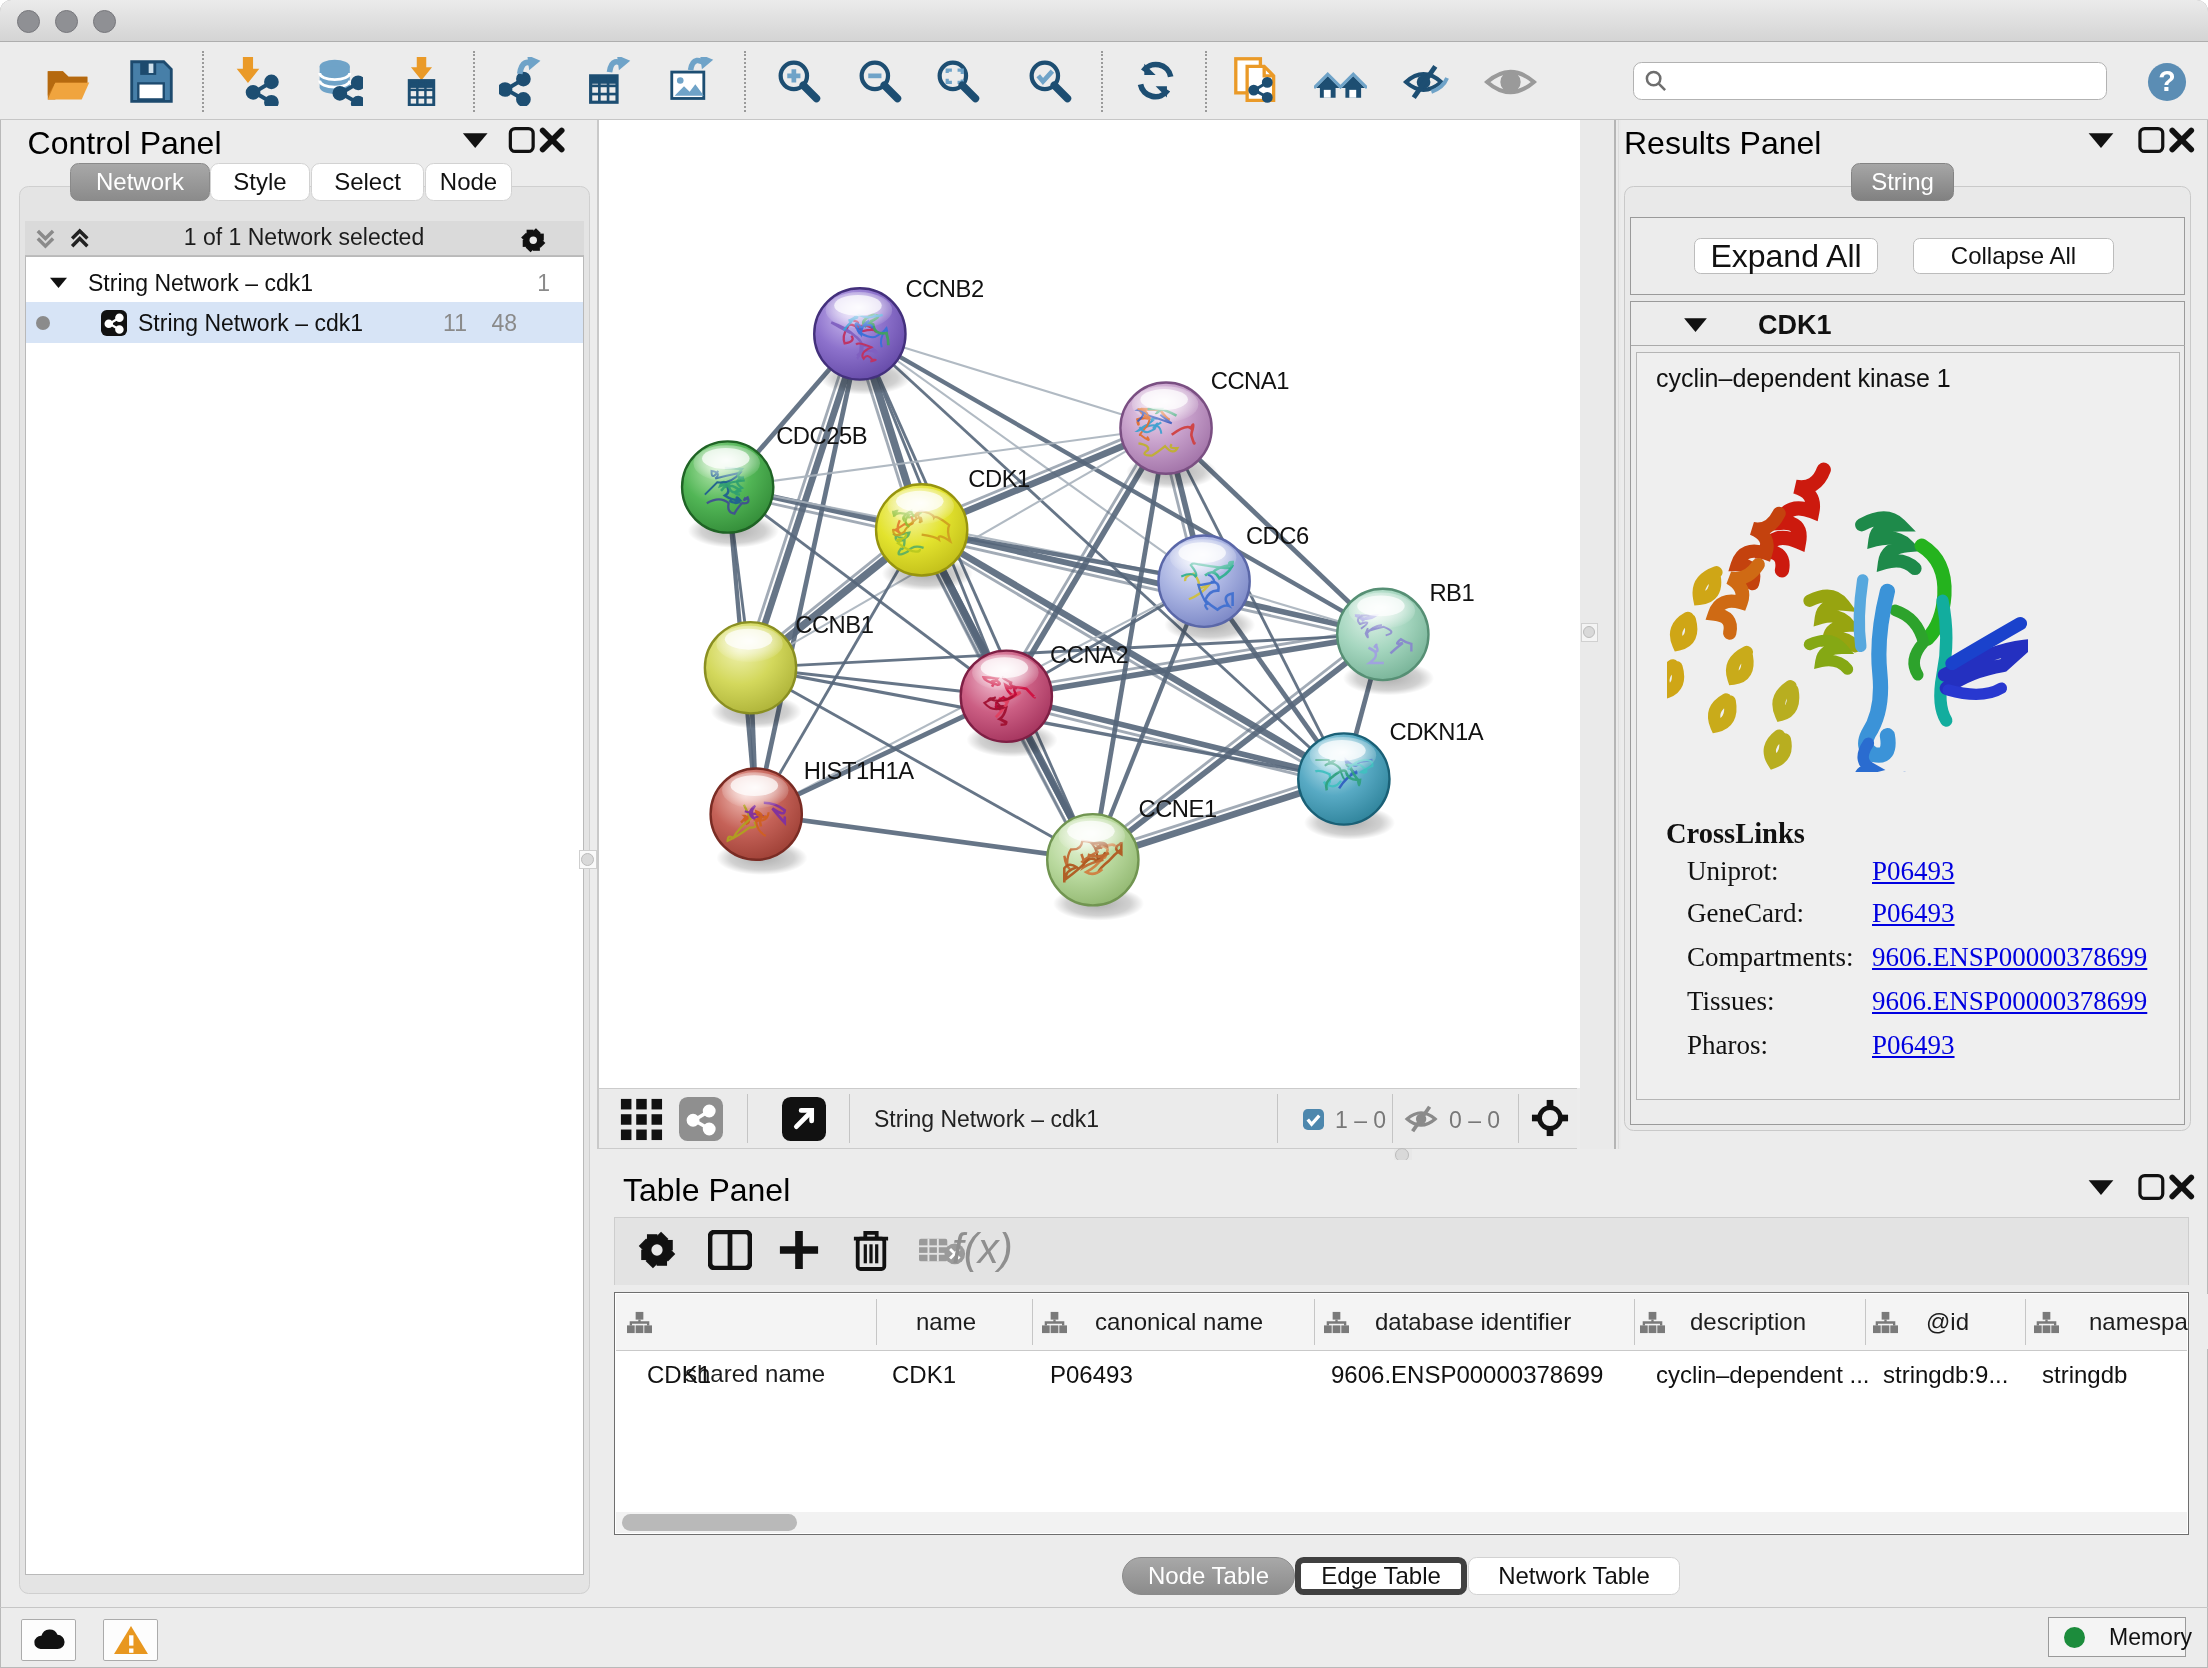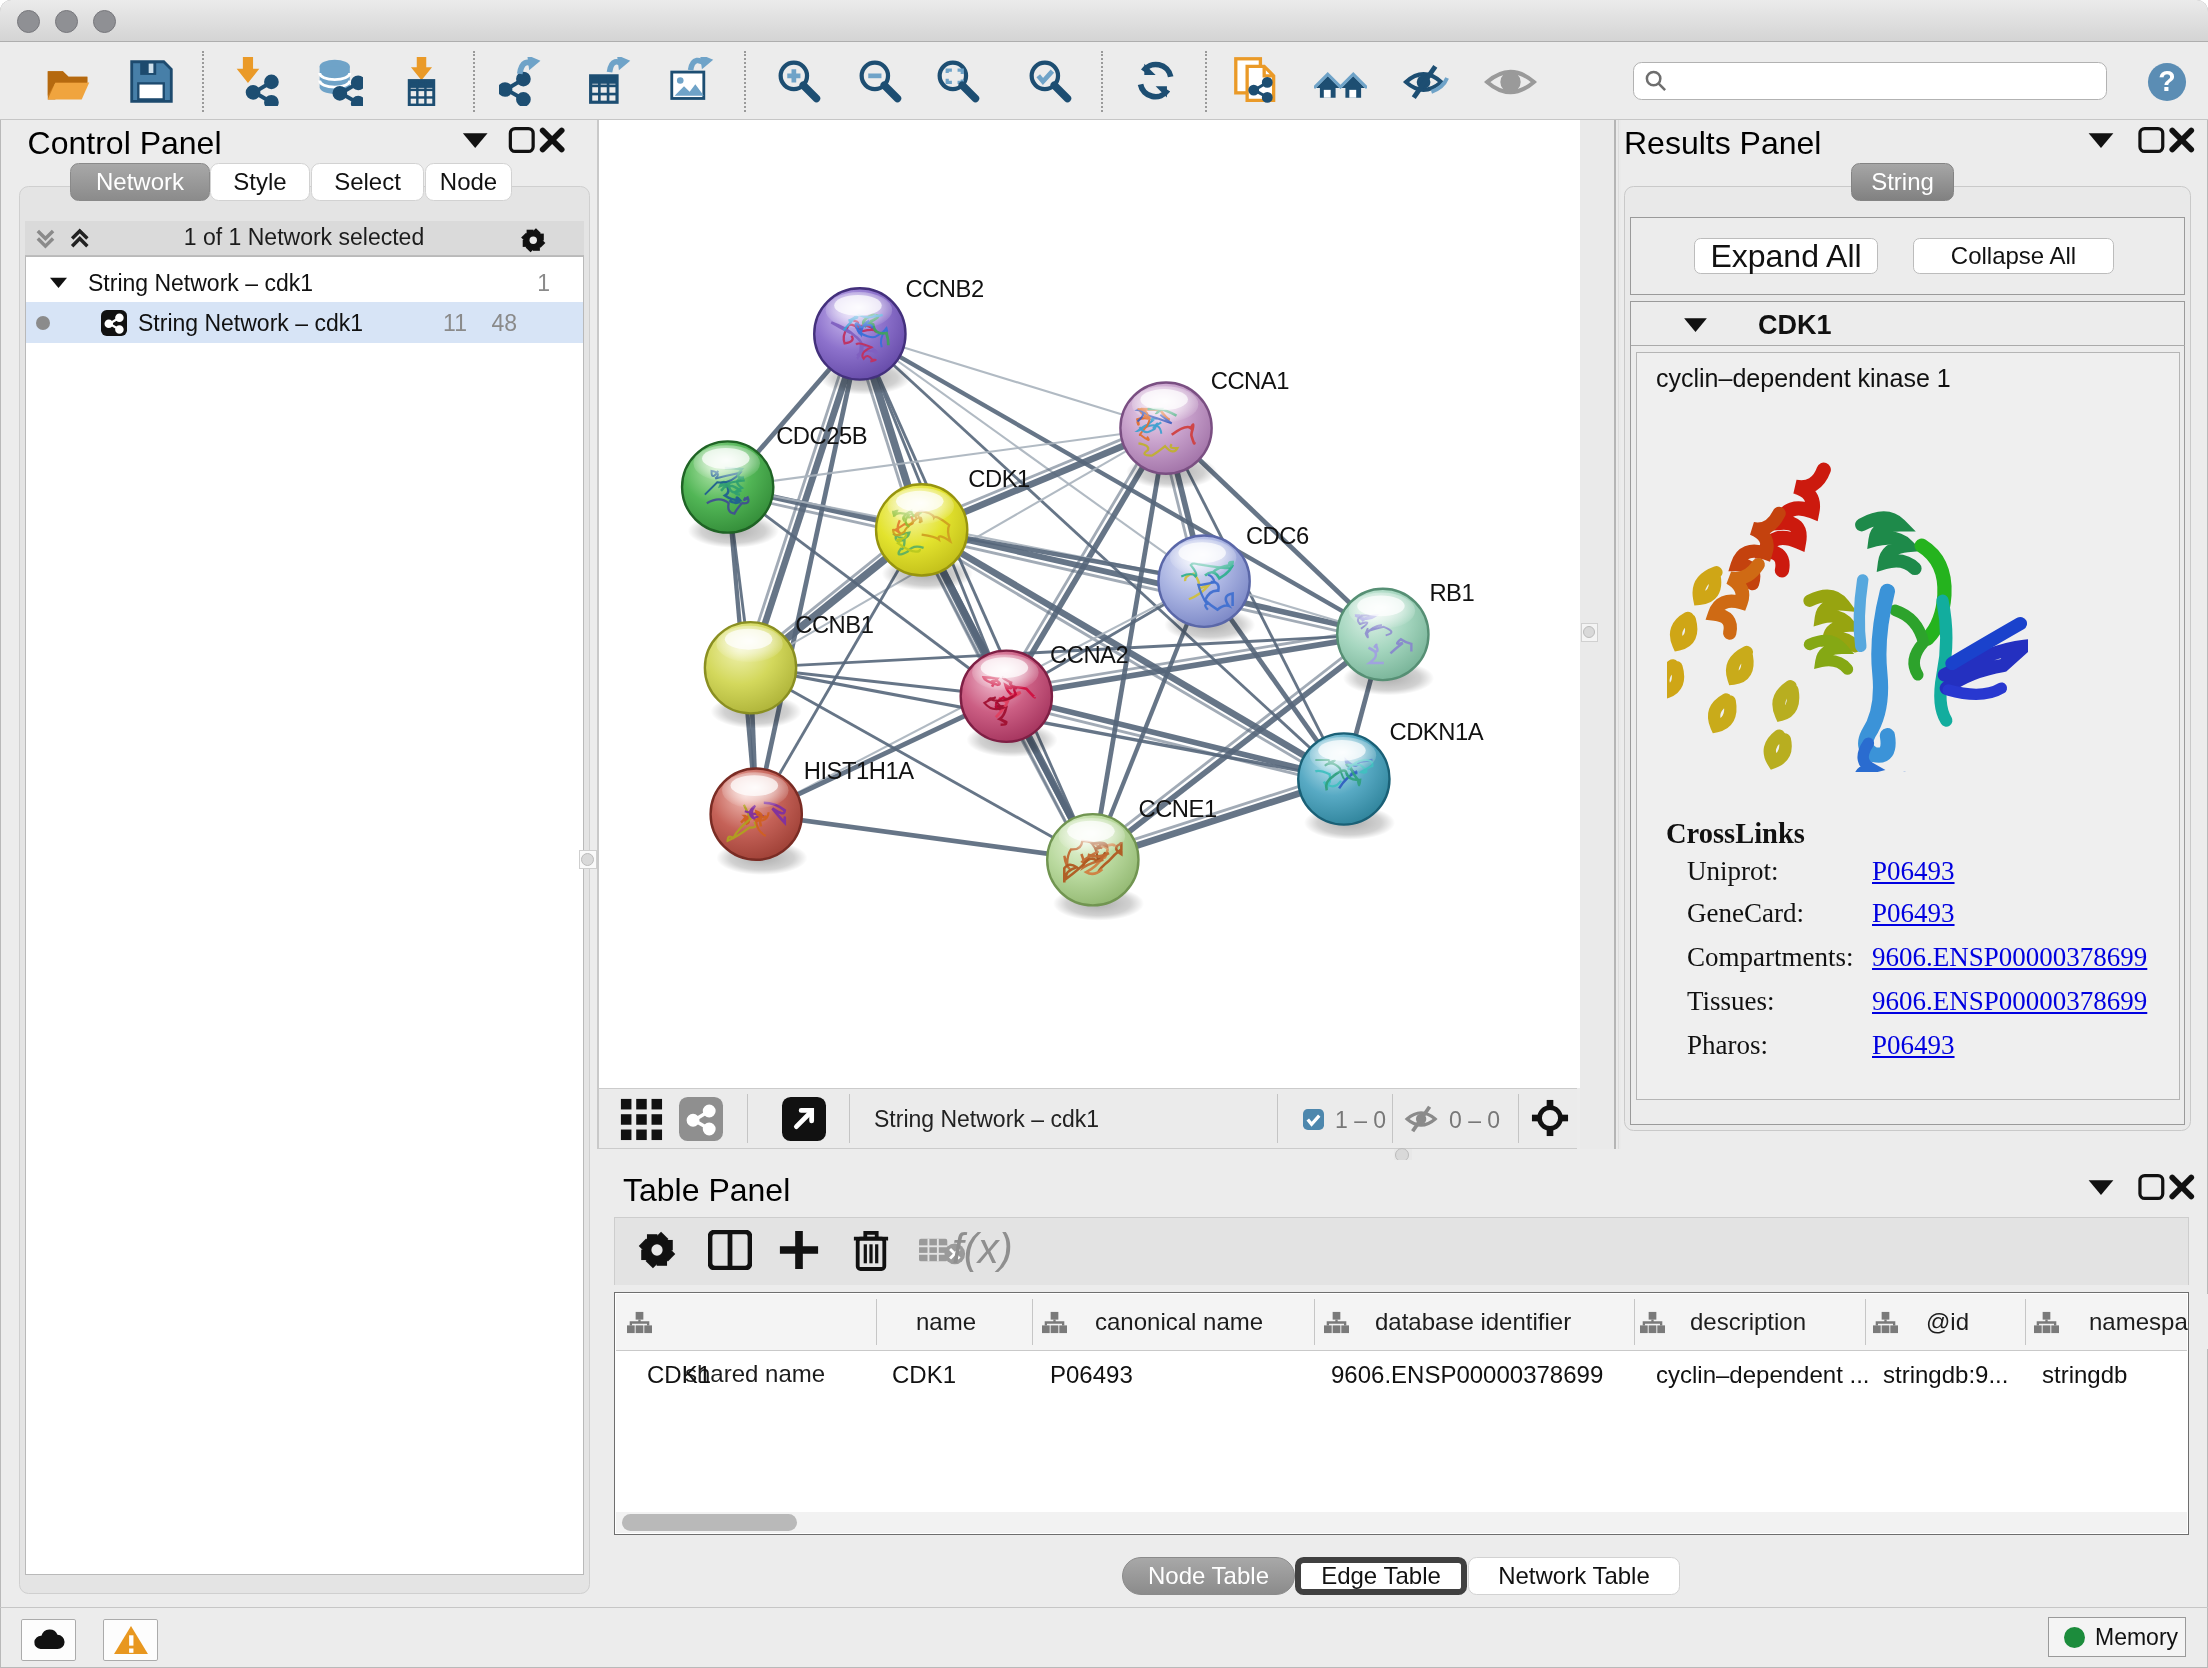--- a/index.html
+++ b/index.html
@@ -754,15 +754,15 @@
       <path d="M9 22 a7 7 0 0 1 1-14 a9 9 0 0 1 17-1 a6.5 6.5 0 0 1 0 15 z" fill="#111"></path>
     </svg>
     <div class="abs" style="left:103px;top:1619px;width:55px;height:42px;background:#fdfdfd;border:1px solid #ababab;border-radius:1.9px"></div>
     <svg style="position:absolute;left:113px;top:1624px" width="36" height="32" viewBox="0 0 38 34">
       <path d="M19 2 L37 32 H1 z" fill="#e8971f"></path>
       <rect x="17" y="12" width="4.6" height="11" fill="#fff"></rect>
       <rect x="17" y="26" width="4.6" height="4.6" fill="#fff"></rect>
     </svg>
     <div class="abs" style="left:2048px;top:1617px;width:138px;height:40px;background:#f4f4f4;border:1px solid #9a9a9a;display:flex;align-items:center">
       <span style="display:inline-block;flex:none;width:21px;height:21px;border-radius:50%;background:#1c8c3c;margin-left:15px"></span>
-      <span style="font-size:23px;color:#111;margin-left:10px">Memory</span>
+      <span style="font-size:23px;color:#111;margin-left:24px">Memory</span>
     </div>
   </div>
 
 </body></html>

